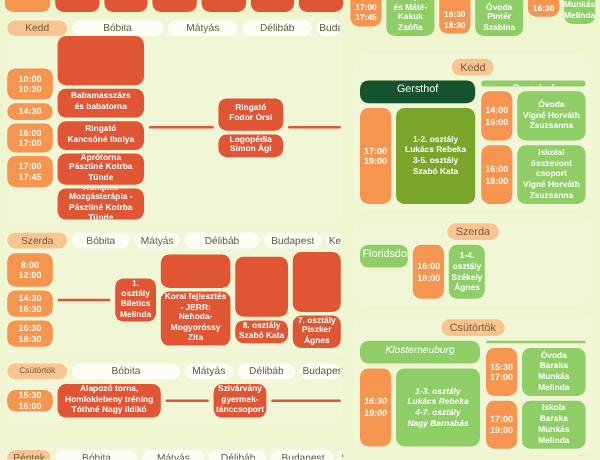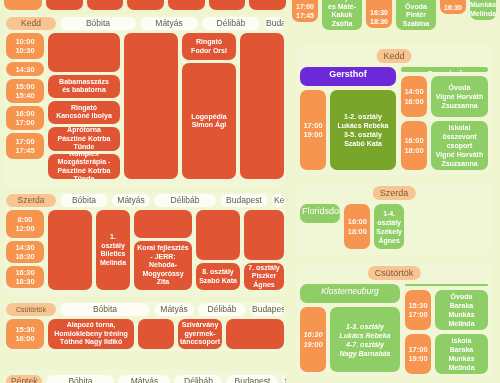--- a/index.html
+++ b/index.html
@@ -38,21 +38,21 @@
   .hdr-col{
     background:#fdfdf5;color:#5d5d4a;
     border-radius:7px;
     font-size:8.5px;
     text-align:center;
     padding:1px 2px;
     line-height:11px;
     white-space:nowrap;
     overflow:hidden;
   }
-  .grid-row{display:flex;gap:4px;padding:2px;}
+  .grid-row{display:flex;gap:4px;padding:2px;align-items:center;}
   .time-col{display:flex;flex-direction:column;gap:3px;width:38px;flex:0 0 38px;}
   .time-chip{
     background:#f5954f;color:#fff7ef;
     border-radius:7px;
     font-size:7.5px;font-weight:bold;
     display:flex;flex-direction:column;align-items:center;justify-content:center;
     line-height:9px;
     text-align:center;
   }
   .ev-col{display:flex;flex-direction:column;gap:3px;flex:1;min-width:0;}
@@ -95,21 +95,21 @@
     padding:1px 7px;line-height:12px;
     left:50%;transform:translateX(-50%);
     white-space:nowrap;
   }
   .loc-bar{
     border-radius:7px;color:#ffffff;
     font-size:9px;text-align:center;
     line-height:13px;padding:1px 2px;
     white-space:nowrap;overflow:hidden;
   }
-  .loc-dark{background:#6d28d9;font-weight:bold;}
+  .loc-dark{background:#14532d;}
   .loc-light{background:#8fce66;}
   .r-time{
     background:#f5954f;color:#fff7ef;
     border-radius:7px;font-size:7.5px;font-weight:bold;
     display:flex;flex-direction:column;align-items:center;justify-content:center;
     line-height:9.5px;text-align:center;
   }
   .r-ev{
     border-radius:7px;color:#ffffff;
     font-size:7px;font-weight:bold;
@@ -149,22 +149,20 @@
         <div class="hdr-col" style="flex:0 0 72px;">Bóbita</div>
         <div class="hdr-col" style="flex:0 0 54px;">Mátyás</div>
         <div class="hdr-col" style="flex:0 0 54px;">Délibáb</div>
         <div class="hdr-col" style="flex:1;">Budapest</div>
       </div>
       <div class="grid-row" style="height:150px;box-sizing:border-box;">
         <div class="time-col">
           <div class="time-chip" style="height:26px;white-space:pre-line;">10:00
 10:30</div>
           <div class="time-chip" style="height:14px;white-space:pre-line;">14:30</div>
-          <div class="time-chip" style="height:24px;white-space:pre-line;">15:00
-15:40</div>
           <div class="time-chip" style="height:24px;white-space:pre-line;">16:00
 17:00</div>
           <div class="time-chip" style="height:26px;white-space:pre-line;">17:00
 17:45</div>
         </div>
         <div class="ev-col" style="flex:0 0 72px;">
           <div class="ev" style="height:41px;"></div>
           <div class="ev" style="height:24px;">Babamasszázs
 és babatorna</div>
           <div class="ev" style="height:24px;">Ringató

